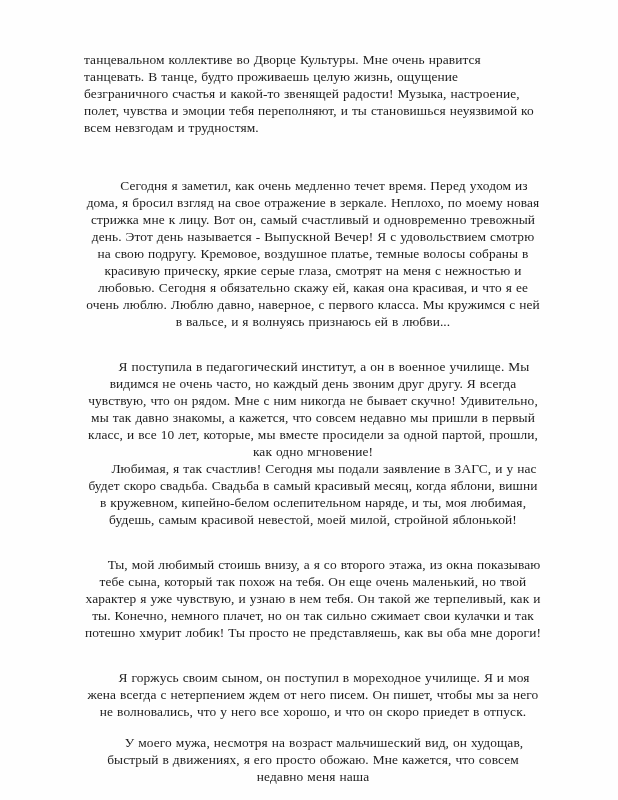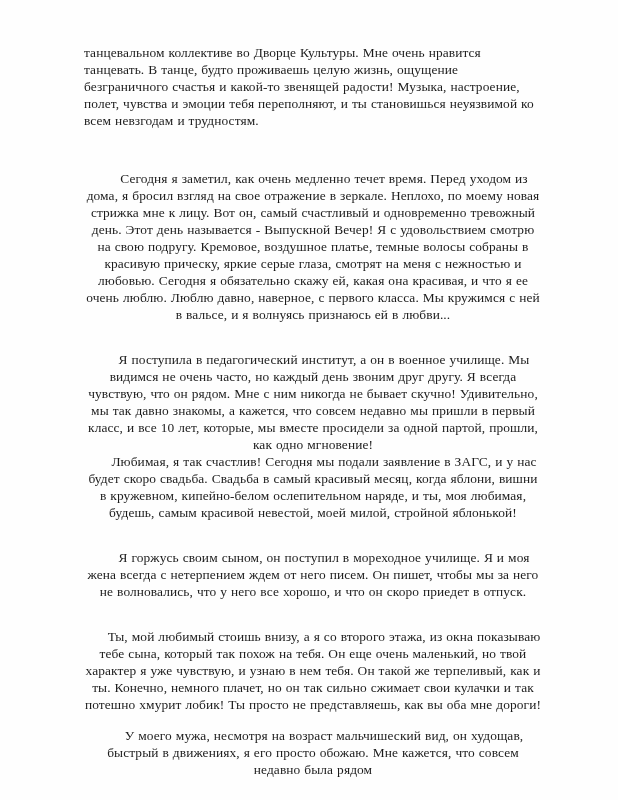--- a/index.html
+++ b/index.html
@@ -11,21 +11,21 @@
     position: relative;
     width: 618px;
     height: 800px;
     background: #fefefe;
     overflow: hidden;
     font-family: "Liberation Serif", "DejaVu Serif", serif;
     color: #1c1c1c;
   }
   .text-block {
     position: absolute;
-    top: 44px;
+    top: 51px;
     left: 84px;
     width: 458px;
   }
   .text-block p {
     margin: 0;
     font-size: 13.4px;
     line-height: 17px;
     text-align: left;
     letter-spacing: 0.1px;
     word-spacing: 0.5px;
@@ -38,17 +38,17 @@
 </style>
 </head>
 <body>
 
 <div class="page">
   <div class="text-block" id="text-block">
       <p class="gap-none">танцевальном коллективе во Дворце Культуры. Мне очень нравится танцевать. В танце, будто проживаешь целую жизнь, ощущение безграничного счастья и какой-то звенящей радости! Музыка, настроение, полет, чувства и эмоции тебя переполняют, и ты становишься неуязвимой ко всем невзгодам и трудностям.</p>
       <p class="gap-large indent">Сегодня  я заметил, как очень медленно течет время. Перед уходом из дома, я бросил взгляд на свое отражение в зеркале. Неплохо, по моему новая стрижка мне к лицу.  Вот он, самый счастливый и одновременно тревожный день. Этот день называется - Выпускной Вечер!  Я  с удовольствием смотрю на свою подругу. Кремовое, воздушное платье, темные волосы собраны в красивую прическу, яркие серые глаза, смотрят на меня с нежностью и любовью. Сегодня я обязательно скажу ей, какая она красивая, и что я ее  очень люблю. Люблю давно, наверное, с первого класса. Мы кружимся с ней в вальсе, и я волнуясь признаюсь ей в любви...</p>
       <p class="gap-medium indent">Я поступила в педагогический институт, а он в военное училище. Мы видимся не очень часто, но каждый день звоним друг другу. Я всегда чувствую, что он рядом. Мне с ним никогда не бывает скучно! Удивительно, мы так давно знакомы, а кажется, что совсем недавно мы пришли в первый класс, и все 10 лет, которые, мы вместе просидели за одной партой, прошли, как одно мгновение!</p>
       <p class="gap-none indent">Любимая, я так счастлив! Сегодня мы подали заявление в ЗАГС, и у нас будет скоро свадьба. Свадьба в самый красивый месяц, когда яблони, вишни в кружевном, кипейно-белом ослепительном наряде, и ты, моя любимая, будешь, самым красивой невестой, моей милой, стройной яблонькой!</p>
+      <p class="gap-medium indent">Ты, мой любимый стоишь внизу, а я со второго этажа, из окна показываю тебе сына, который так похож на тебя. Он еще очень маленький, но твой характер я уже чувствую, и узнаю в нем тебя. Он такой же терпеливый, как и ты. Конечно, немного плачет, но он так сильно сжимает свои кулачки и так потешно хмурит лобик! Ты просто не представляешь, как вы оба мне дороги!</p>
       <p class="gap-medium indent">Я горжусь своим сыном, он  поступил в мореходное училище. Я и моя жена всегда с нетерпением ждем от него писем. Он пишет, чтобы мы за него не волновались, что у него все хорошо, и что он скоро приедет в отпуск.</p>
-      <p class="gap-medium indent">Ты, мой любимый стоишь внизу, а я со второго этажа, из окна показываю тебе сына, который так похож на тебя. Он еще очень маленький, но твой характер я уже чувствую, и узнаю в нем тебя. Он такой же терпеливый, как и ты. Конечно, немного плачет, но он так сильно сжимает свои кулачки и так потешно хмурит лобик! Ты просто не представляешь, как вы оба мне дороги!</p>
-      <p class="gap-small indent">У моего мужа, несмотря на возраст мальчишеский вид, он худощав, быстрый в движениях, я его просто обожаю. Мне кажется, что совсем недавно была рядом</p>
+      <p class="gap-small indent">У моего мужа, несмотря на возраст мальчишеский вид, он худощав, быстрый в движениях, я его просто обожаю. Мне кажется, что совсем недавно меня наша</p>
     </div>
 </div>
 
 </body></html>

